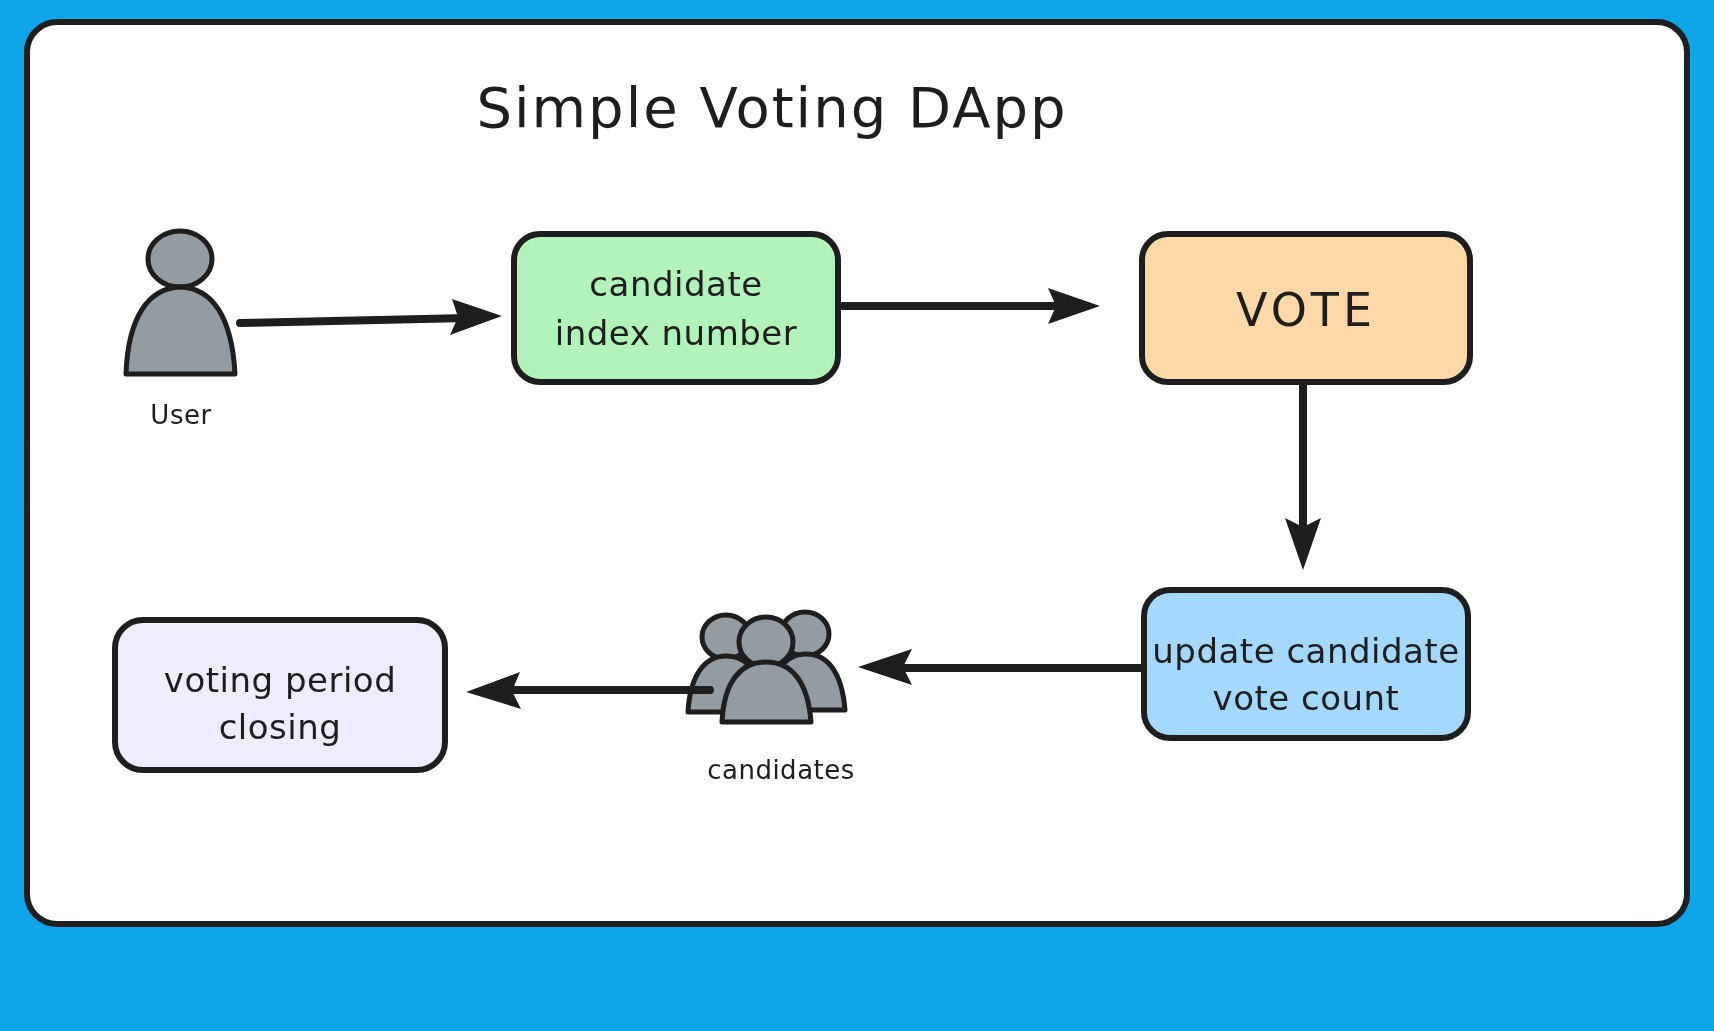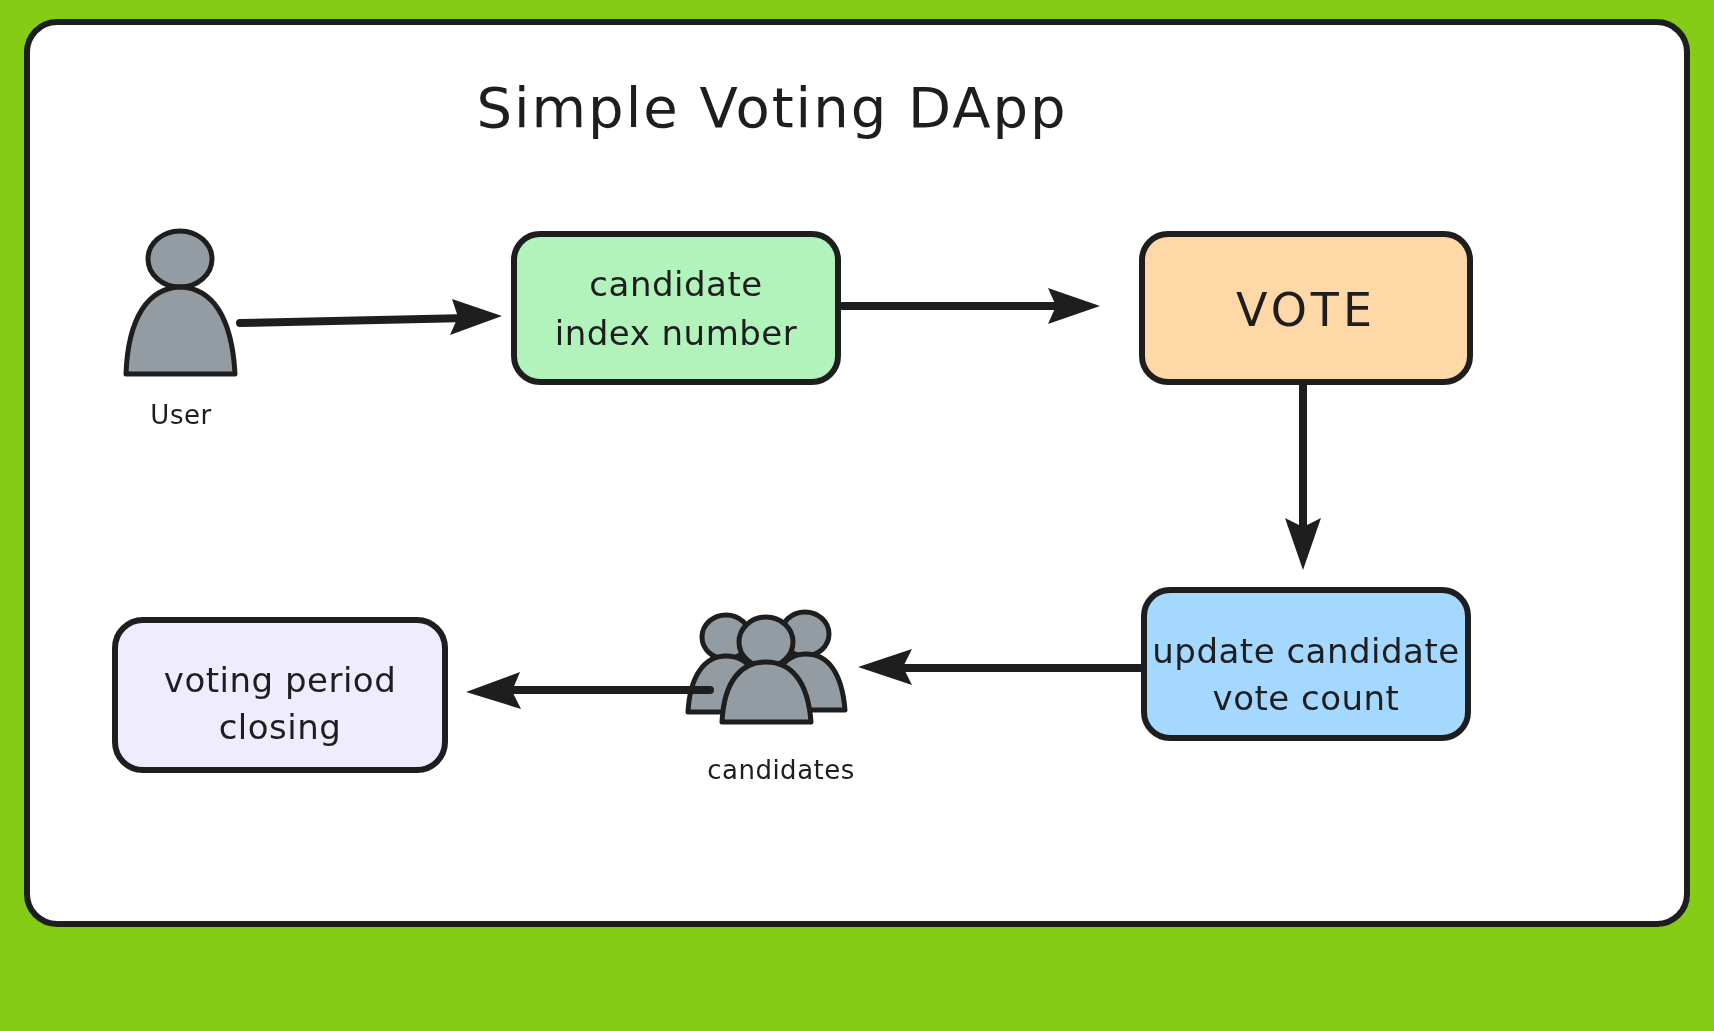--- a/index.html
+++ b/index.html
@@ -8,21 +8,21 @@
     padding: 0;
     background: #ffffff;
   }
   body {
     font-family: "DejaVu Sans", sans-serif;
   }
   #canvas {
     position: relative;
     width: 1714px;
     height: 1031px;
-    background: #84cc16;
+    background: #0ea5e9;
     overflow: hidden;
   }
   #sketch {
     position: absolute;
     left: 0;
     top: 0;
     width: 1714px;
     height: 1031px;
   }
   .hand {

